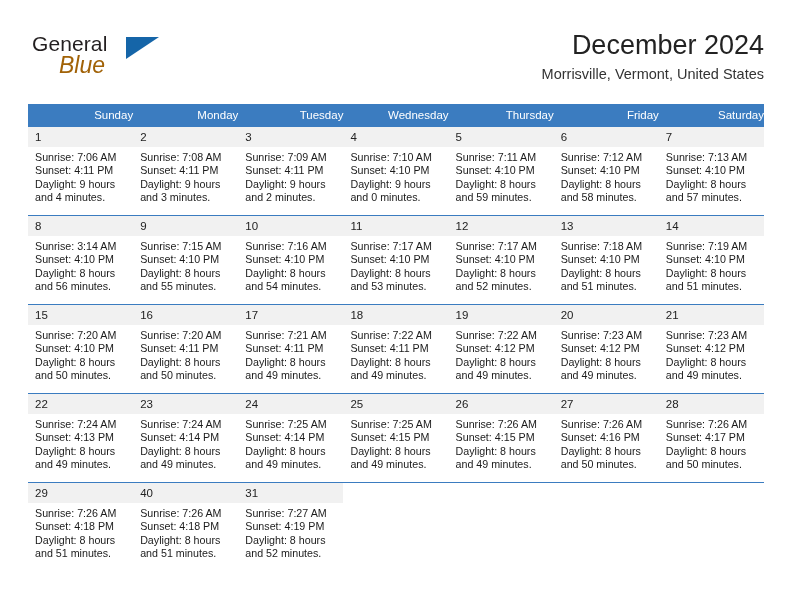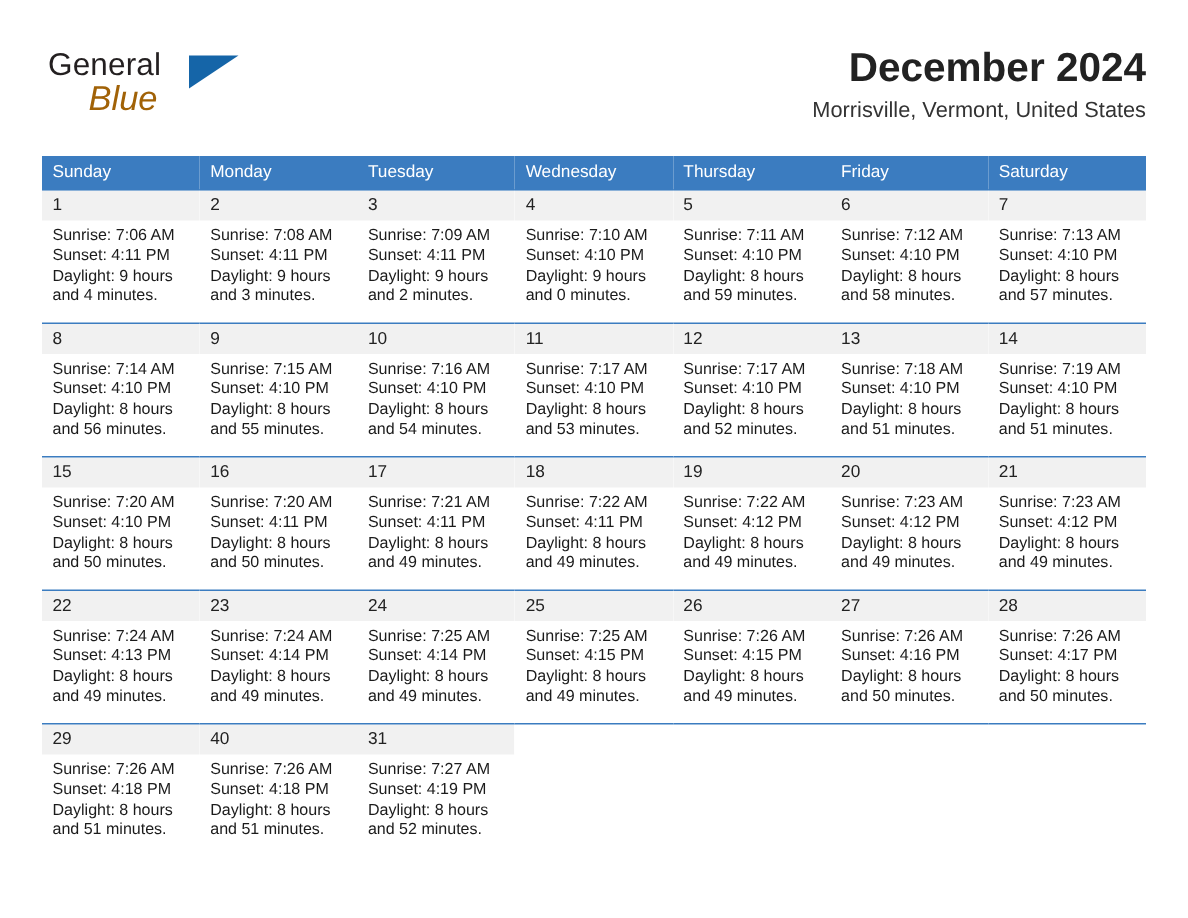--- a/index.html
+++ b/index.html
@@ -68,21 +68,20 @@
     position: absolute;
     right: 0;
     top: 0;
     text-align: right;
   }
   .month-title {
     font-size: 27px;
     color: #222222;
     line-height: 34px;
     white-space: nowrap;
-    font-weight: bold;
   }
   .location-title {
     font-size: 14.5px;
     color: #333333;
     line-height: 20px;
     margin-top: 2px;
     white-space: nowrap;
   }
 
   
@@ -92,21 +91,21 @@
     top: 104px;
     width: 736px;
     border-collapse: collapse;
     table-layout: fixed;
   }
   .calendar th {
     background: #3b7cc0;
     color: #ffffff;
     font-size: 11.5px;
     font-weight: normal;
-    text-align: left;
+    text-align: right;
     padding: 5px 0 5px 7px;
     height: 11px;
     border: none;
   }
   .calendar td {
     vertical-align: top;
     padding: 0;
     width: 105.14px;
     border-top: 1px solid #3b7cc0;
     background: #ffffff;
@@ -231,21 +230,21 @@
               <div>Sunset: 4:10 PM</div>
               <div>Daylight: 8 hours</div>
               <div>and 57 minutes.</div>
             </div>
           </td>
         </tr>
         <tr class="week-row">
           <td>
             <div class="daynum">8</div>
             <div class="details">
-              <div>Sunrise: 7:14 AM</div>
+              <div>Sunrise: 3:14 AM</div>
               <div>Sunset: 4:10 PM</div>
               <div>Daylight: 8 hours</div>
               <div>and 56 minutes.</div>
             </div>
           </td>
           <td>
             <div class="daynum">9</div>
             <div class="details">
               <div>Sunrise: 7:15 AM</div>
               <div>Sunset: 4:10 PM</div>

